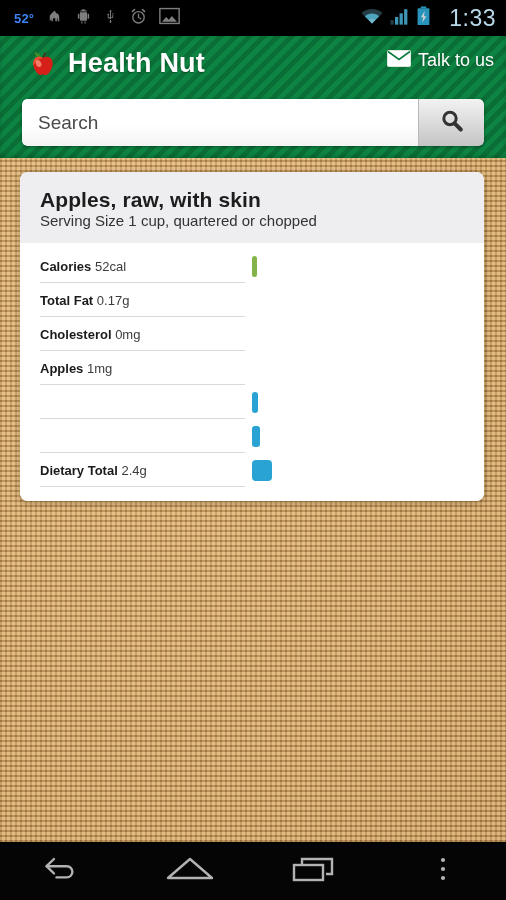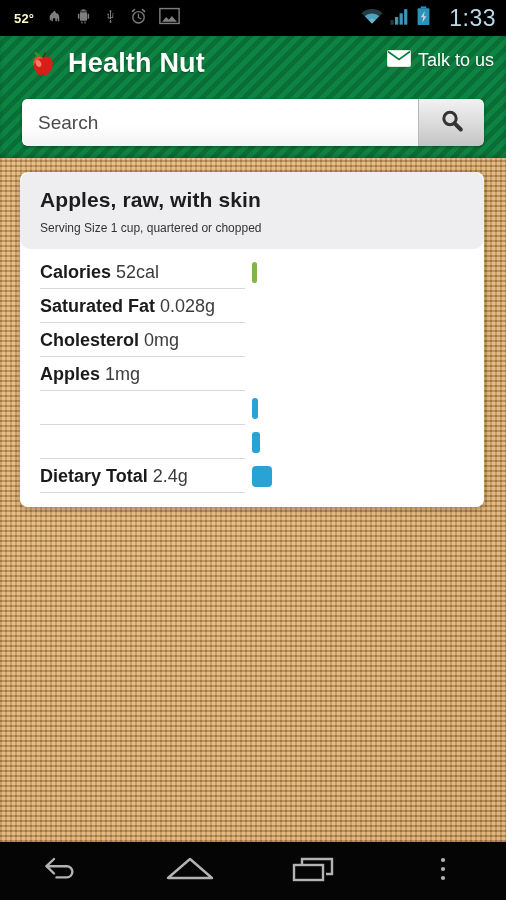--- a/index.html
+++ b/index.html
@@ -36,21 +36,21 @@
     align-items: center;
     gap: 11px;
     flex: 1;
   }
   .status-right {
     display: flex;
     align-items: center;
     gap: 6px;
   }
   .temp-text {
-    color: #fef9c3;
+    color: #3b82f6;
     font-size: 13px;
     font-weight: bold;
     letter-spacing: 0.2px;
   }
   .sicon {
     display: block;
     opacity: 0.82;
   }
   .clock-text {
     color: #b9d9e8;
@@ -178,31 +178,29 @@
     left: 20px;
     width: 464px;
     background: #ffffff;
     border-radius: 8px;
     box-shadow: 0 2px 6px rgba(60,40,15,0.35);
     overflow: hidden;
   }
   #card-header {
     background: #eeeef0;
     padding: 16px 20px 14px 20px;
-    border-radius: 11px;
   }
   #card-title {
     font-size: 21px;
     font-weight: bold;
     color: #1d1d1d;
     letter-spacing: 0.1px;
   }
   #card-subtitle {
-    margin-top: 9px;
-    font-size: 12px;
+    font-size: 15px;
     color: #333333;
   }
   #nutrition-list {
     padding: 6px 0 14px 0;
     background: #ffffff;
   }
   .nutrient-row {
     position: relative;
     height: 34px;
     display: flex;
@@ -211,21 +209,21 @@
   }
   .nutrient-row .divider {
     position: absolute;
     left: 0;
     bottom: 0;
     width: 205px;
     height: 1px;
     background: #d9d9d9;
   }
   .nutrient-text {
-    font-size: 18px;
+    font-size: 13px;
     color: #2a2a2a;
     white-space: nowrap;
   }
   .nutrient-text .nlabel {
     font-weight: bold;
     color: #1b1b1b;
   }
   .nutrient-text .nvalue {
     font-weight: normal;
     color: #3c3c3c;
@@ -375,21 +373,21 @@
     </div>
     <div id="nutrition-list">
         <div class="nutrient-row">
           <div class="nutrient-text"><span class="nlabel">Calories</span> <span class="nvalue">52cal</span></div>
           <div class="bar-slot">
             <div class="bar" style="width: 5px; background: rgb(132, 179, 74); border-radius: 3px;"></div>
           </div>
           <div class="divider"></div>
         </div>
         <div class="nutrient-row">
-          <div class="nutrient-text"><span class="nlabel">Saturated Fat</span> <span class="nvalue">0.028g</span></div>
+          <div class="nutrient-text"><span class="nlabel">Total Fat</span> <span class="nvalue">0.17g</span></div>
           <div class="divider"></div>
         </div>
         <div class="nutrient-row">
           <div class="nutrient-text"><span class="nlabel">Cholesterol</span> <span class="nvalue">0mg</span></div>
           <div class="divider"></div>
         </div>
         <div class="nutrient-row">
           <div class="nutrient-text"><span class="nlabel">Apples</span> <span class="nvalue">1mg</span></div>
           <div class="divider"></div>
         </div>

